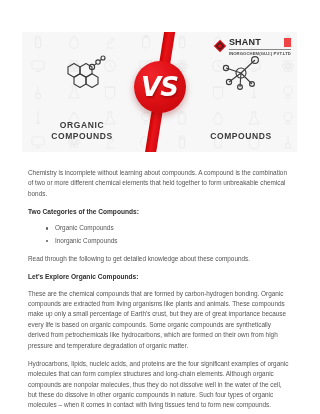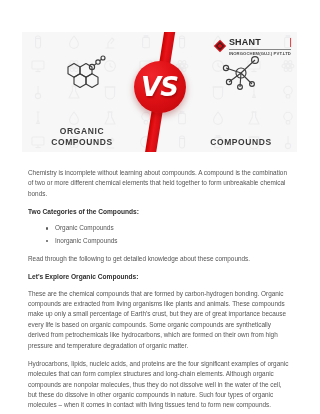--- a/index.html
+++ b/index.html
@@ -63,21 +63,21 @@
     top: 14px;
     width: 104px;
     display: flex; flex-direction: column;
     align-items: center;
   }
   .side.left  { left: 8px; }
   .side.right { right: 4px; }
   .mol { height: 56px; display:flex; align-items:center; justify-content:center; }
   .mol svg { display:block; }
   .side-label {
-    margin-top: 24px;
+    margin-top: 18px;
     text-align: center;
     font-family: "Liberation Sans", sans-serif;
     font-weight: bold;
     font-size: 8.5px;
     letter-spacing: .6px;
     line-height: 1.3;
     color: #3b3b3b;
     text-transform: uppercase;
   }
 
@@ -89,21 +89,21 @@
   }
   .logo-mark { margin-right: 2px; margin-top: 1px; }
   .logo-txt { display:flex; flex-direction:column; }
   .logo-name {
     font-family: "Liberation Sans", sans-serif;
     font-weight: bold;
     font-size: 9px;
     color: #2a2a2a;
     letter-spacing: .2px;
     line-height: 1;
-    border-right: 1px solid #ef4444;
+    border-right: 7px solid #ef4444;
     padding-right: 2px;
   }
   .logo-sub {
     margin-top: 2px;
     font-family: "Liberation Sans", sans-serif;
     font-weight: bold;
     font-size: 4.2px;
     color: #4a4a4a;
     letter-spacing: .1px;
     line-height: 1;

